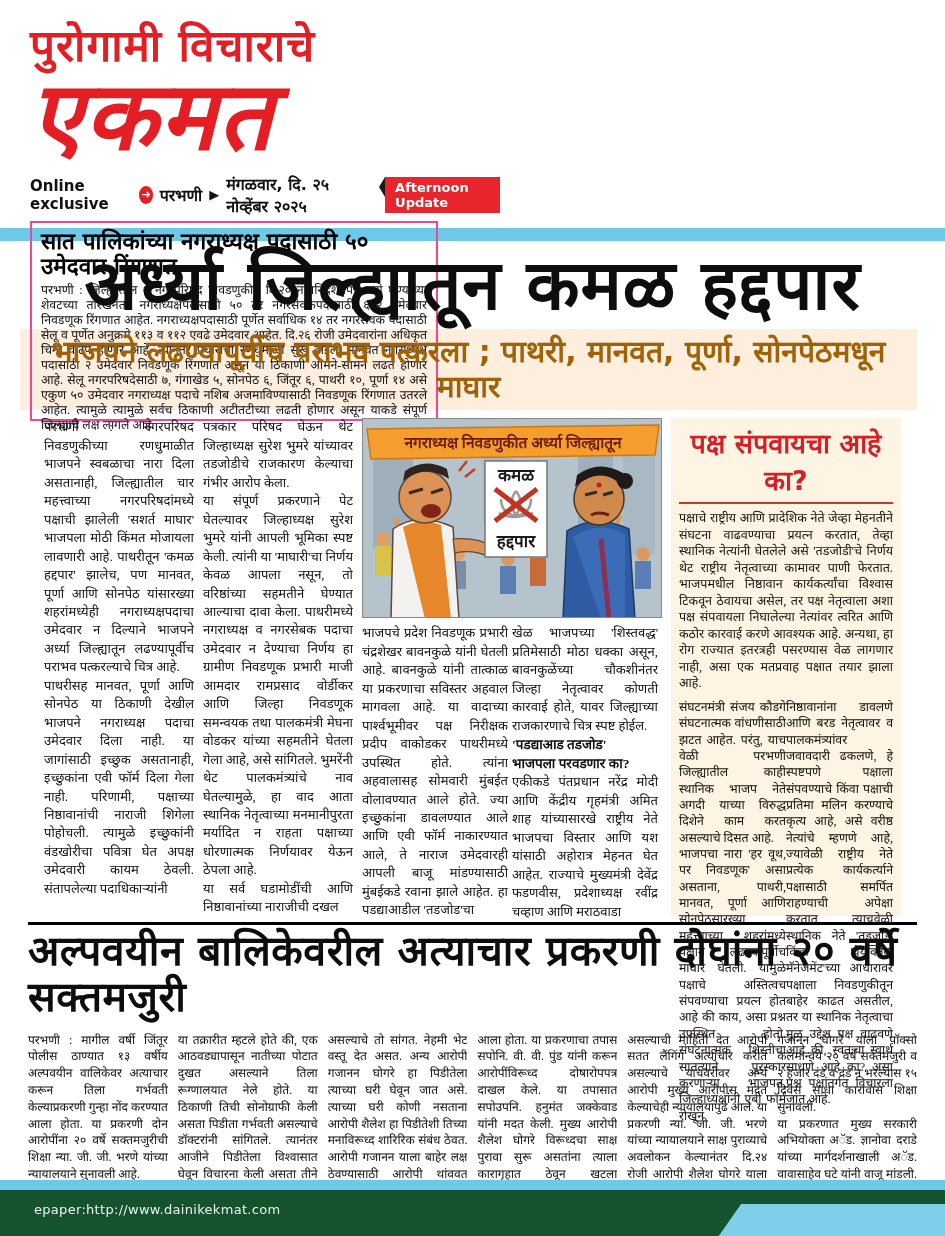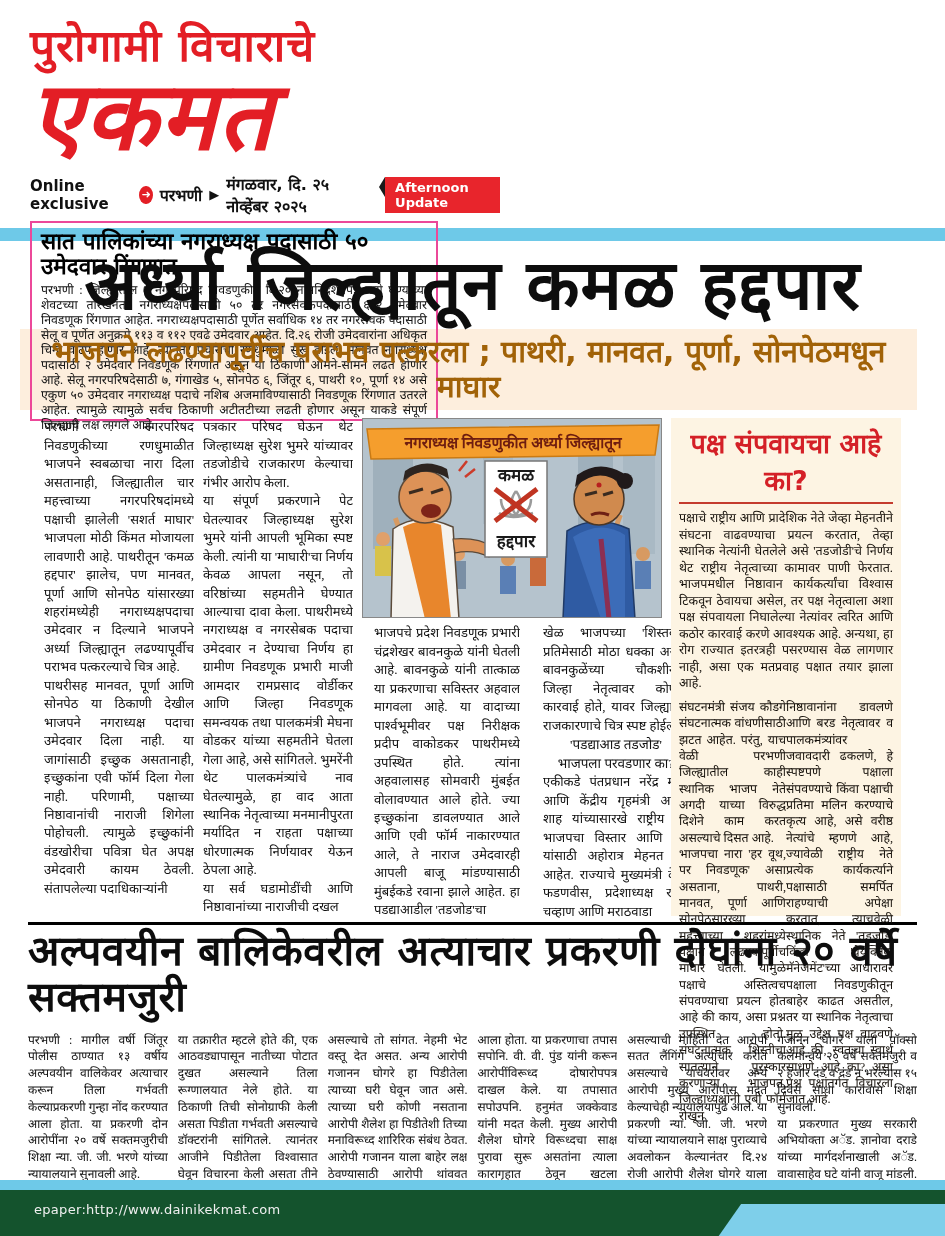--- a/index.html
+++ b/index.html
@@ -30,23 +30,23 @@
 
   
   .lead-headline { text-align:center; font-size:69px; font-weight:bold; color:#0d0d0d; font-family:"DejaVu Sans", sans-serif; line-height:1.05; padding:8px 10px 6px 10px; letter-spacing:1px; }
   .sub-headline { margin:2px 28px 8px 20px; background:#fdeedd; color:#a16207; font-weight:bold; font-size:30px; text-align:center; font-family:"DejaVu Sans", sans-serif; padding:6px 4px; line-height:1.15; }
 
   
   .lead-wrap { display:flex; gap:9px; padding:0 44px; height:498px; }
   .ncol { font-size:13px; line-height:1.42; text-align:justify; color:#101010; overflow:hidden; white-space:pre-line; }
   .lead-c1, .lead-c2 { width:150px; flex:none; }
   .lead-mid { width:300px; flex:none; display:flex; flex-direction:column; }
-  .lead-mid-cols { display:flex; gap:23px; margin-top:6px; flex:1;margin-left:12px; }
+  .lead-mid-cols { display:flex; gap:4px; margin-top:6px; flex:1; }
   .lead-c3, .lead-c4 { width:146px; flex:none; }
-  .mid-sub { font-weight:normal; text-align:center; white-space:normal; font-size:13.5px; }
+  .mid-sub { font-weight:bold; white-space:normal; font-size:13.5px; }
   .lead-box { flex:1; background:#fdf4e3; padding:4px 8px 6px 8px; }
   .box-title { color:#d42027; font-size:27px; font-weight:bold; text-align:center; font-family:"DejaVu Sans", sans-serif; padding:2px 0 4px 0; border-bottom:2px solid #c43b2e; margin-bottom:6px; }
   .box-intro { font-size:12.5px; line-height:1.32; text-align:justify; color:#15100a; margin-bottom:7px; }
   .box-cols { display:flex; }
   .box-col { width:50%; font-size:12.3px; line-height:1.33; text-align:justify; color:#15100a; white-space:pre-line; }
 
   
   .cartoon { width:300px; height:200px; flex:none; position:relative; background:#aebfca; overflow:hidden; border:1px solid #888; }
 
   

